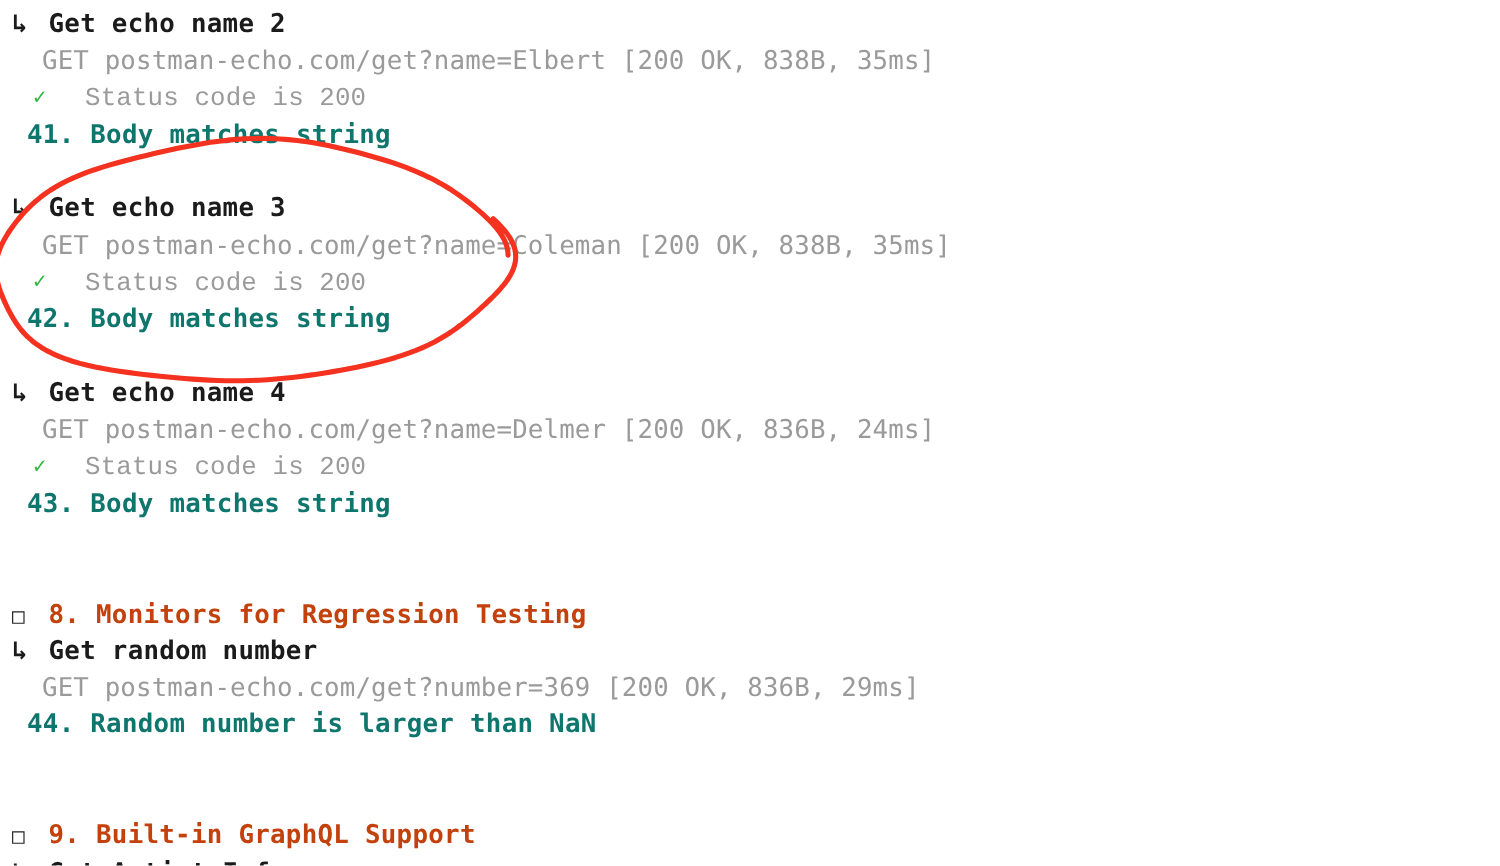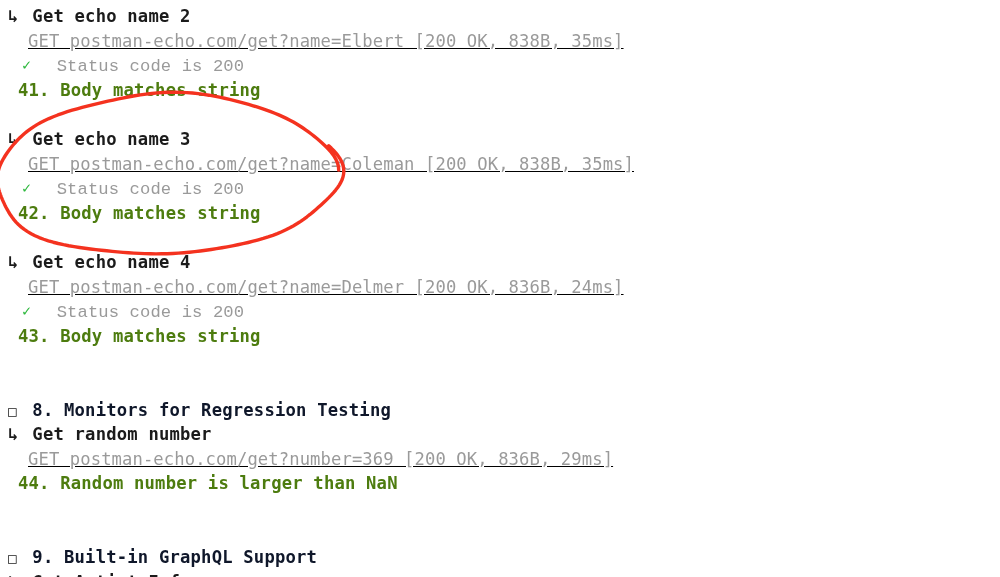--- a/index.html
+++ b/index.html
@@ -59,48 +59,48 @@
     display: inline-block;
     width: 14px;
     color: #2db83d;
     font-size: 15px;
     font-weight: 700;
     transform: translateY(-1px);
   }
 
   
   .t-folder {
-    color: #0f172a;
+    color: #c2410c;
     font-weight: 700;
     letter-spacing: 0.2px;
   }
   .t-request {
     color: #1b1b1b;
     font-weight: 700;
     letter-spacing: 0.2px;
   }
   .t-url {
     color: #9a9a9a;
     font-weight: 400;
     letter-spacing: 0.1px;
   }
   .t-pass {
     color: #9a9a9a;
     font-weight: 400;
     letter-spacing: 0.1px;
     font-family: Liberation Mono, monospace;
   }
   .t-fail {
-    color: #4d7c0f;
+    color: #0f766e;
     font-weight: 700;
     letter-spacing: 0.2px;
   }
 
   
-  .pad-url   { padding-left: 28px; text-decoration: underline; }
+  .pad-url   { padding-left: 28px; }
   .pad-pass  { padding-left: 22px; }
   .pad-fail  { padding-left: 18px; }
   .pad-top   { padding-left: 8px; }
 
   
   #annotation-layer {
     position: absolute;
     top: 0;
     left: 0;
     width: 1000px;

